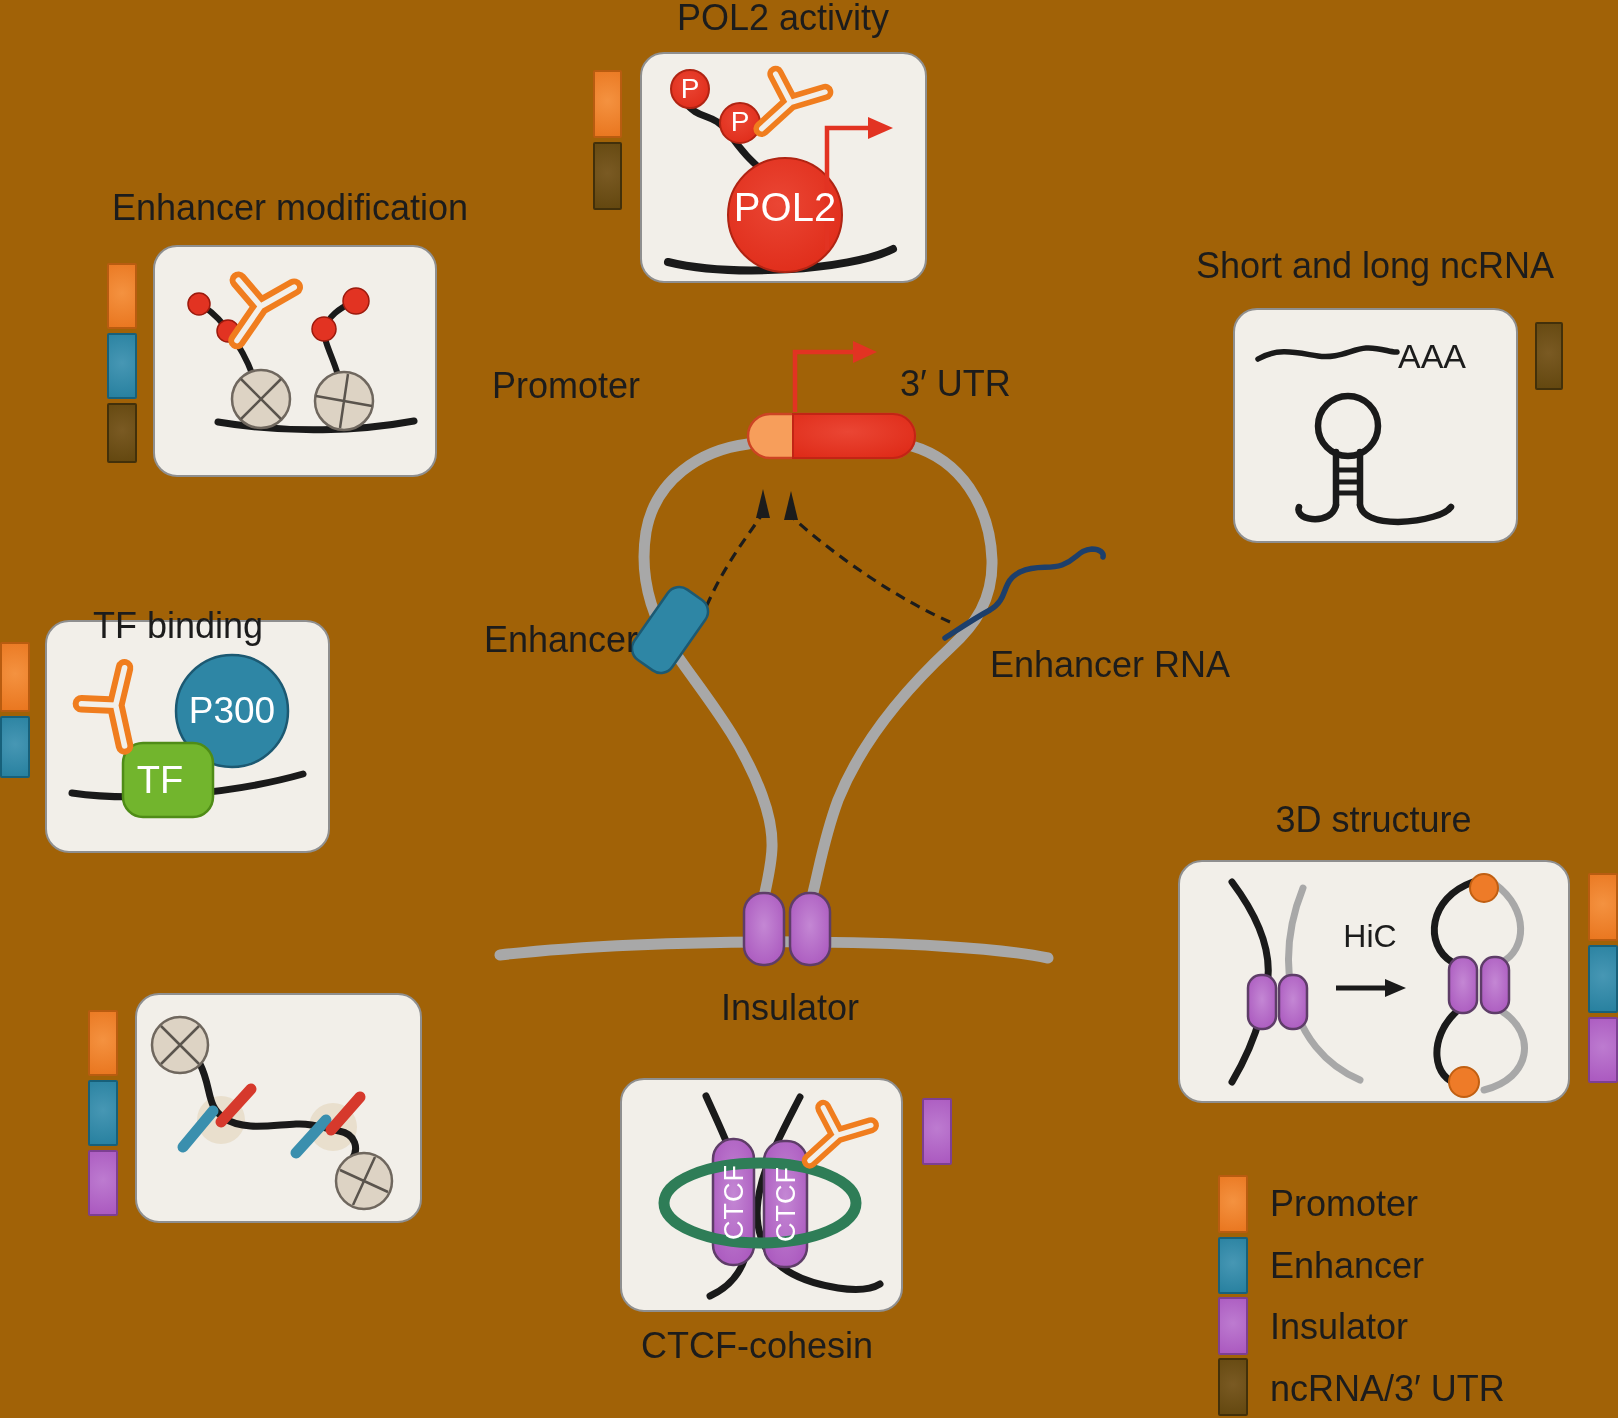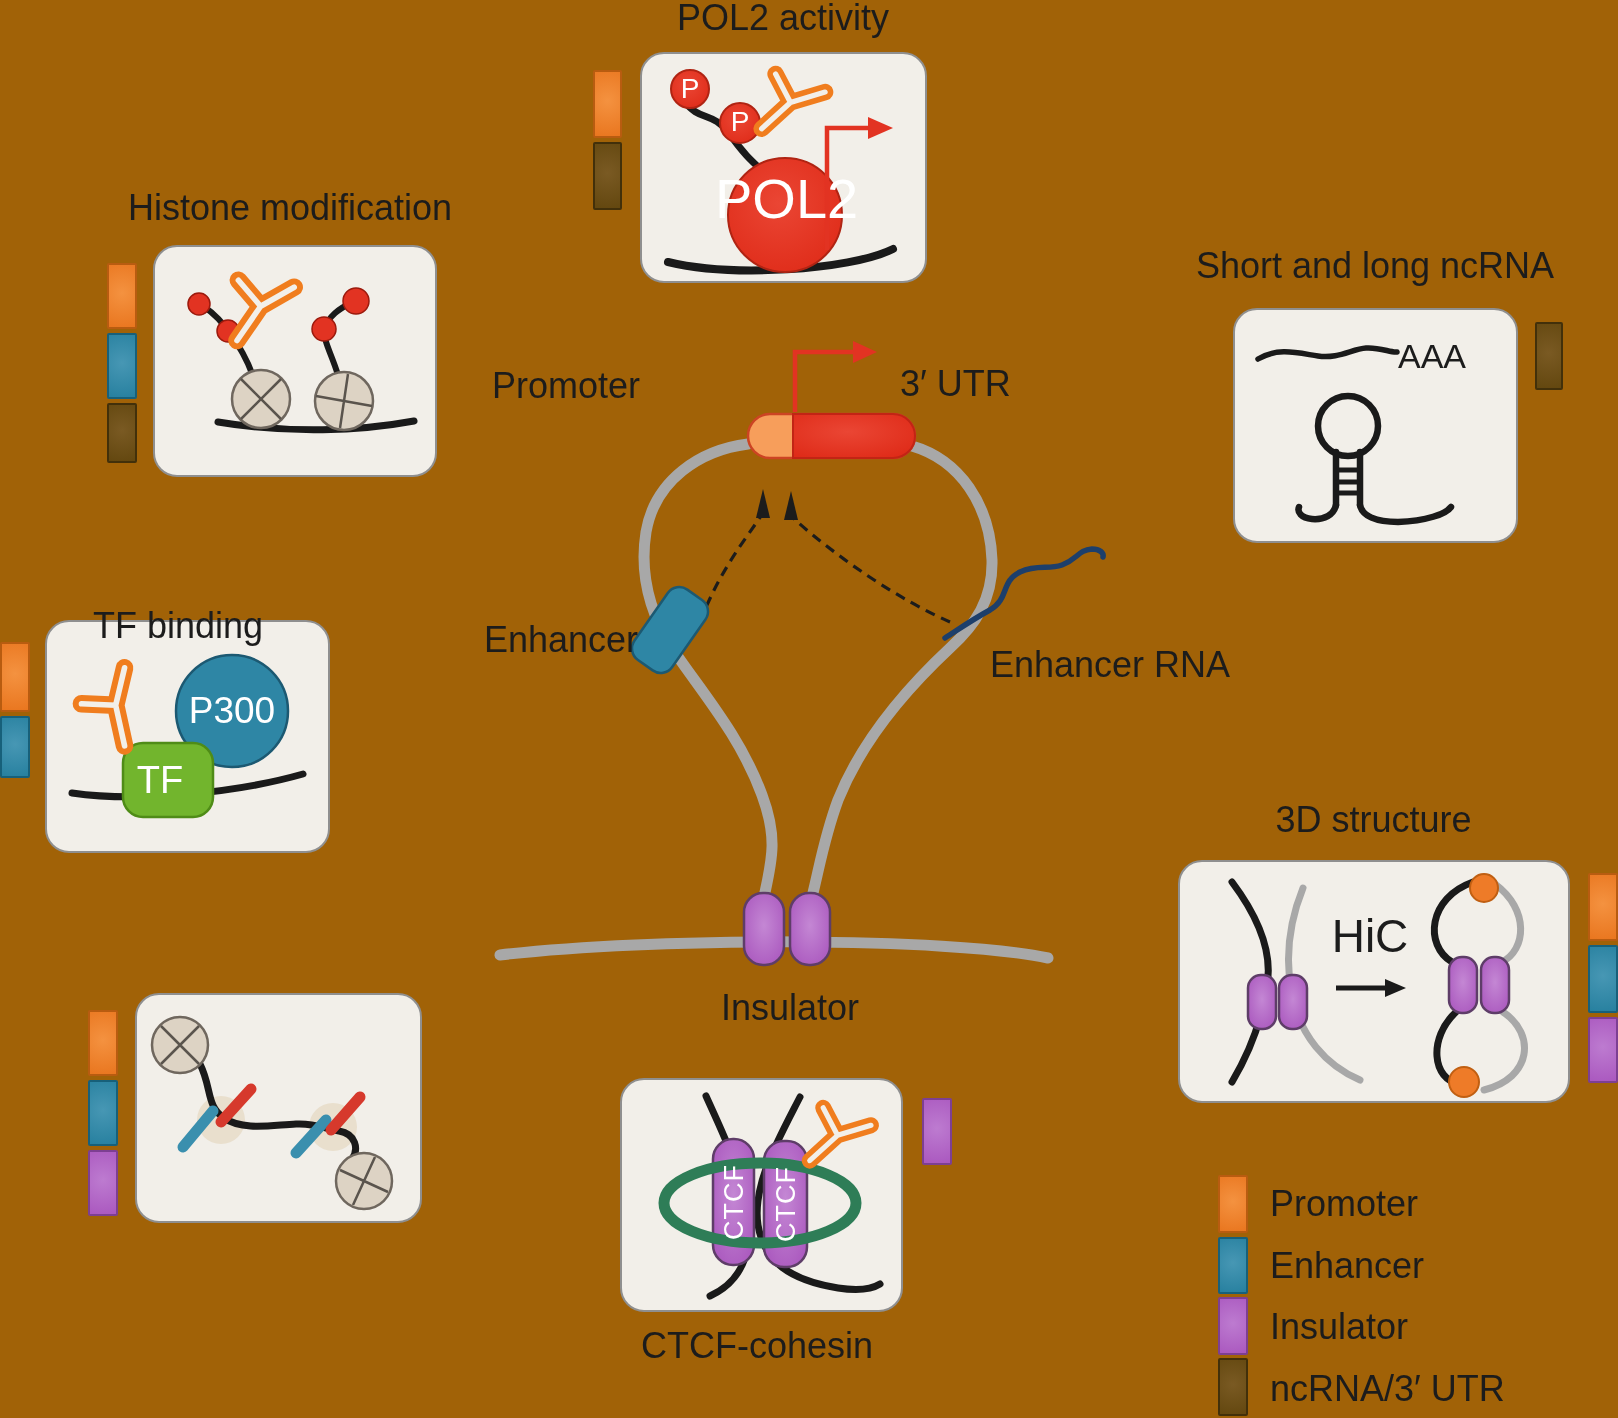--- a/index.html
+++ b/index.html
@@ -193,39 +193,39 @@
       <path d="M 706 1096 C 728 1145, 756 1200, 748 1245 C 744 1272, 728 1288, 710 1296" fill="none" stroke="#1a1a1a" stroke-width="7" stroke-linecap="round"></path>
       <path d="M 800 1097 C 778 1140, 752 1185, 758 1225 C 764 1262, 790 1280, 838 1288 C 858 1291, 872 1289, 880 1284" fill="none" stroke="#1a1a1a" stroke-width="7" stroke-linecap="round"></path>
       <rect x="713" y="1139" width="41" height="126" rx="20" fill="url(#gradPurple)" stroke="#5e3d68" stroke-width="2.5"></rect>
       <rect x="764" y="1141" width="43" height="126" rx="20" fill="url(#gradPurple)" stroke="#5e3d68" stroke-width="2.5"></rect>
       <ellipse cx="760" cy="1203" rx="96" ry="40" fill="none" stroke="#2e7d57" stroke-width="11"></ellipse>
       <use href="#antibody" transform="translate(840,1130) rotate(25) scale(1.45)"></use>
     </g>
   </svg>
 
   <div class="label title" style="left:618px;top:-2px;width:330px;">POL2 activity</div>
-  <div class="label title" style="left:90px;top:188px;width:400px;">Histone modification</div>
+  <div class="label title" style="left:90px;top:188px;width:400px;">Enhancer modification</div>
   <div class="label title" style="left:28px;top:558px;width:300px;margin-top:48px;">TF binding</div>
   <div class="label title" style="left:1150px;top:246px;width:450px;">Short and long ncRNA</div>
   <div class="label title" style="left:1146px;top:800px;width:455px;">3D structure</div>
   <div class="label title" style="left:592px;top:1326px;width:330px;">CTCF-cohesin</div>
 
   <div class="label" style="left:492px;top:366px;">Promoter</div>
   <div class="label" style="left:900px;top:364px;">3′ UTR</div>
   <div class="label" style="left:440px;top:620px;width:198px;text-align:right;">Enhancer</div>
   <div class="label" style="left:700px;top:988px;width:180px;text-align:center;">Insulator</div>
   <div class="label" style="left:990px;top:645px;">Enhancer RNA</div>
 
   <div class="wlabel" style="left:672px;top:73px;width:36px;font-size:28px;line-height:32px;">P</div>
   <div class="wlabel" style="left:722px;top:106px;width:36px;font-size:28px;line-height:32px;">P</div>
-  <div class="wlabel" style="left:715px;top:178px;width:140px;font-size:56px;line-height:42px;">POL2</div>
+  <div class="wlabel" style="left:715px;top:186px;width:140px;font-size:40px;line-height:42px;">POL2</div>
   <div class="wlabel" style="left:162px;top:691px;width:140px;font-size:37px;line-height:40px;">P300</div>
   <div class="wlabel" style="left:123px;top:759px;width:74px;font-size:38px;line-height:42px;">TF</div>
   <div class="label" style="left:1398px;top:336px;font-size:34px;">AAA</div>
-  <div class="label" style="left:1325px;top:916px;width:90px;font-size:46px;text-align:center;">HiC</div>
+  <div class="label" style="left:1325px;top:916px;width:90px;font-size:32px;text-align:center;">HiC</div>
   <div class="wlabel ctcf-txt" style="left:669px;top:1186px;width:130px;height:32px;font-size:27px;line-height:32px;">CTCF</div>
   <div class="wlabel ctcf-txt" style="left:721px;top:1188px;width:130px;height:32px;font-size:27px;line-height:32px;">CTCF</div>
 
   <div>
     <div class="tab c-orange" style="left:1218px;top:1175px;width:30px;height:58px;"></div>
     <div class="tab c-teal" style="left:1218px;top:1237px;width:30px;height:57px;"></div>
     <div class="tab c-purple" style="left:1218px;top:1297px;width:30px;height:58px;"></div>
     <div class="tab c-brown" style="left:1218px;top:1358px;width:30px;height:58px;"></div>
     <div class="label" style="left:1270px;top:1184px;">Promoter</div>
     <div class="label" style="left:1270px;top:1246px;">Enhancer</div>

